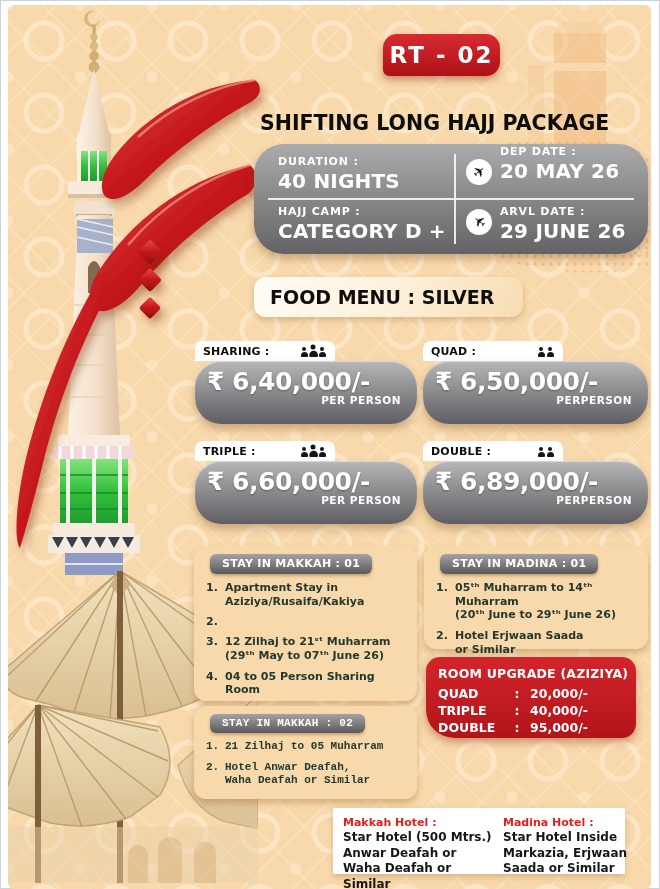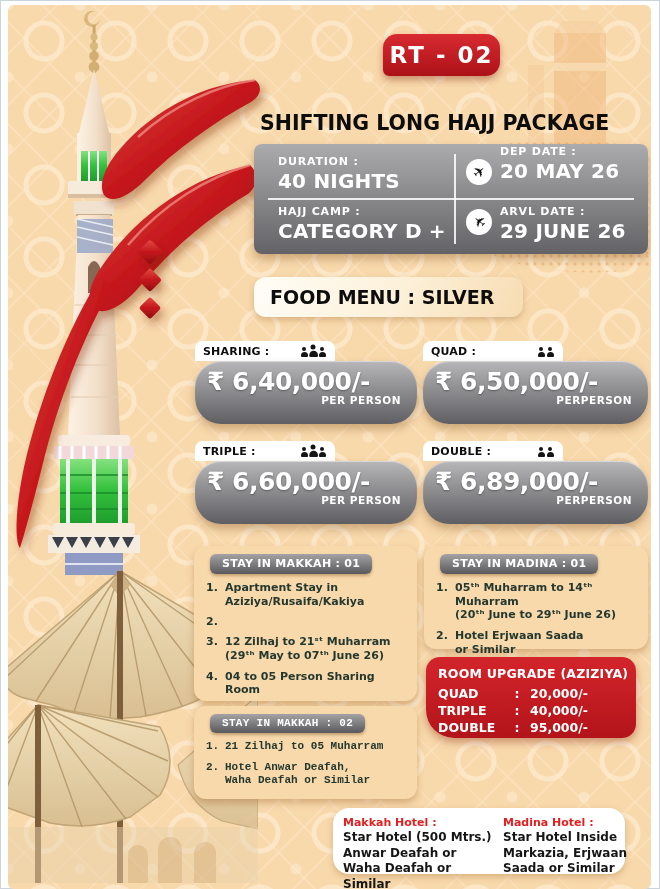--- a/index.html
+++ b/index.html
@@ -17,21 +17,21 @@
 
   
   .badge{left:375px;top:29px;width:117px;height:42px;border-radius:14px 14px 14px 6px;
     background:linear-gradient(180deg,#d82a31,#ac1218);box-shadow:0 4px 7px rgba(130,30,10,.4);
     display:flex;align-items:center;justify-content:center;color:#fff;font-weight:bold;font-size:23px;letter-spacing:2px;z-index:5;}
 
   
   .heading{left:252px;top:106px;width:392px;font-size:20.5px;font-weight:bold;color:#0d0d0d;z-index:5;}
 
   
-  .infobox{left:246px;top:139px;width:394px;height:110px;border-radius:8px;
+  .infobox{left:246px;top:139px;width:394px;height:110px;border-radius:30px;
     background:linear-gradient(180deg,#abaaac 0%,#8b8a8c 45%,#636266 100%);
     box-shadow:0 5px 9px rgba(120,70,20,.35);z-index:5;}
   .infobox .vdiv{position:absolute;left:200px;top:10px;bottom:10px;width:2px;background:rgba(255,255,255,.85);}
   .infobox .hdiv{position:absolute;left:14px;right:14px;top:54px;height:2px;background:rgba(255,255,255,.85);}
   .cell{position:absolute;color:#fff;}
   .cell .lbl{font-size:11px;font-weight:bold;letter-spacing:.8px;}
   .cell .val{font-size:20px;font-weight:bold;letter-spacing:.2px;margin-top:1px;white-space:nowrap;}
   .icon-circle{position:absolute;width:26px;height:26px;border-radius:50%;background:#fff;color:#111;
     display:flex;align-items:center;justify-content:center;font-size:15px;}
   .plane-up{transform:rotate(-38deg);}
@@ -71,21 +71,21 @@
 
   
   .upgrade{left:418px;top:652px;width:210px;height:81px;border-radius:14px 14px 14px 28px;
     background:linear-gradient(180deg,#d3252b,#b2141a);box-shadow:0 4px 8px rgba(130,30,10,.4);
     box-sizing:border-box;padding:9px 12px 0 12px;color:#fff;z-index:5;}
   .upgrade .uptitle{font-size:12.5px;font-weight:bold;letter-spacing:.2px;margin-bottom:4px;white-space:nowrap;}
   .uprows .row{display:grid;grid-template-columns:66px 26px auto;font-size:12.5px;font-weight:bold;line-height:1.36;}
   .uprows .c{text-align:center;}
 
   
-  .footer{left:325px;top:803px;width:292px;height:66px;background:#fff;border-radius:16px;
+  .footer{left:325px;top:803px;width:292px;height:66px;background:#fff;border-radius:1px;
     box-shadow:0 3px 6px rgba(150,90,30,.3);display:flex;box-sizing:border-box;padding:8px 10px;z-index:5;}
   .fcol{flex:none;}
   .fcol.left{width:152px;}
   .fdiv{width:2px;background:#c8c8c8;margin:0 8px 0 0;border-radius:1px;}
   .ftitle{color:#e2201f;font-size:11px;font-weight:bold;margin-bottom:1px;}
   .flines{color:#161616;font-size:12px;font-weight:bold;line-height:1.3;white-space:pre-line;}
 </style>
 </head>
 <body>
 

